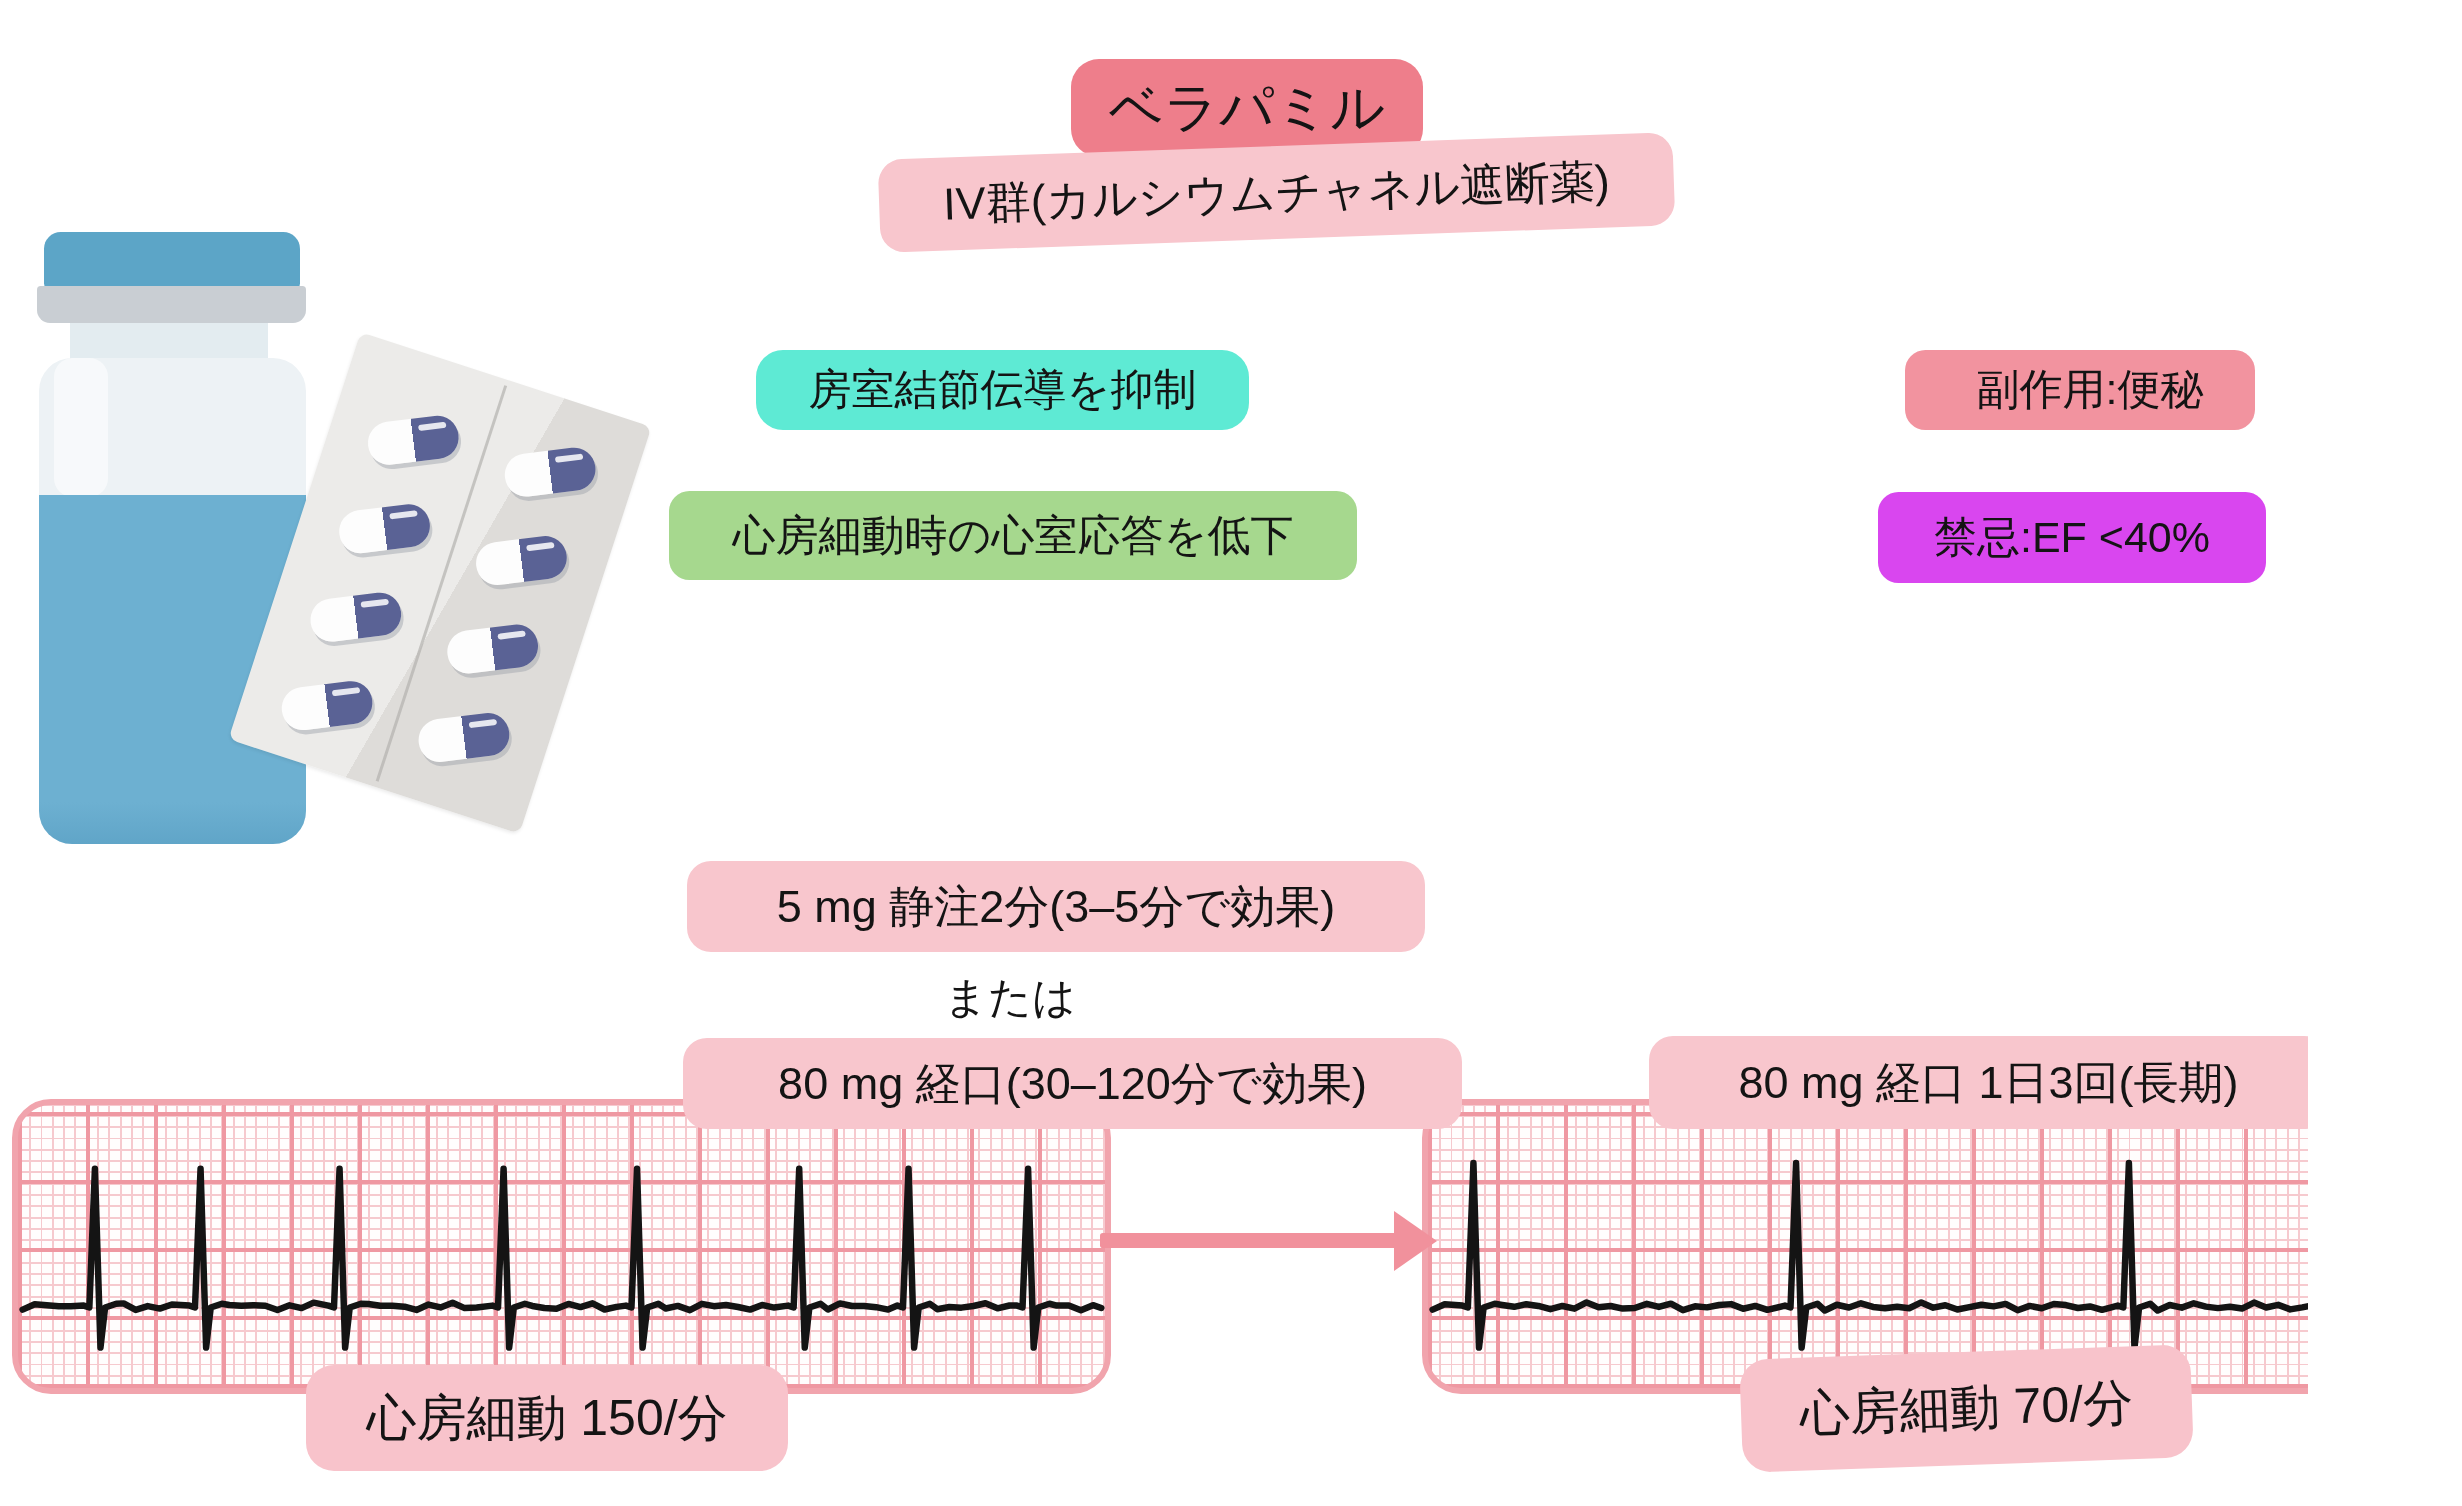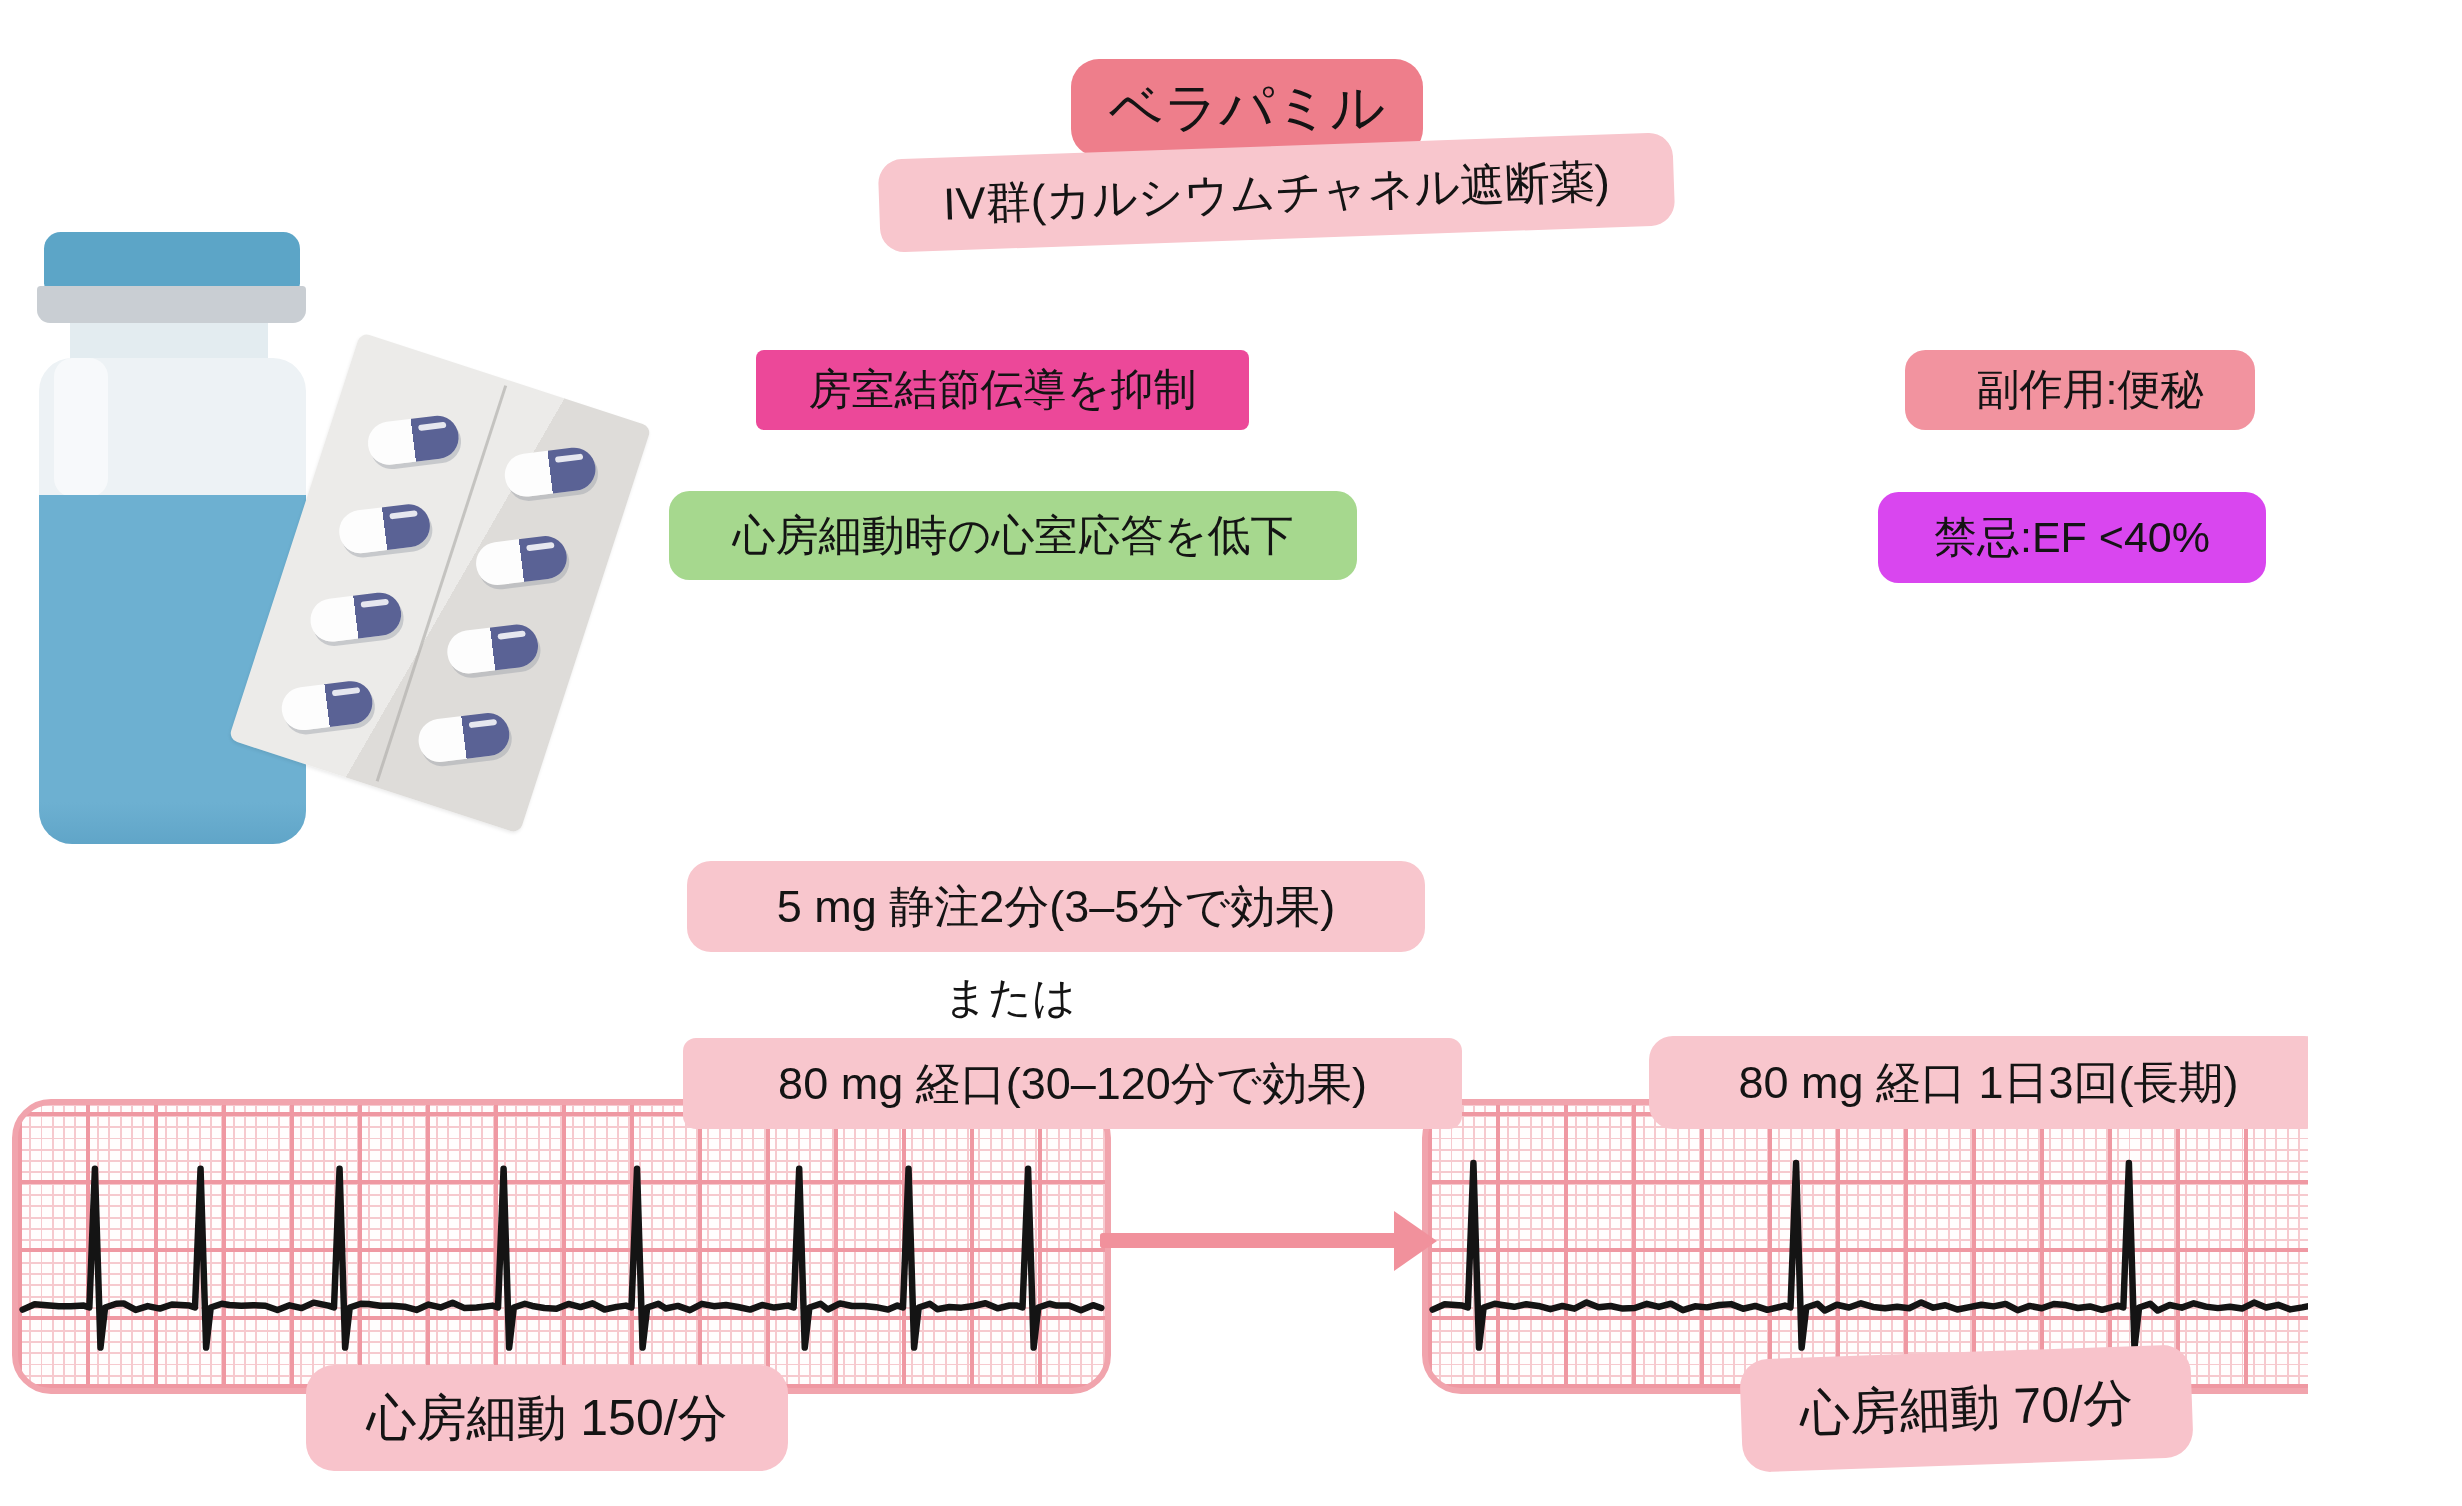--- a/index.html
+++ b/index.html
@@ -8,32 +8,32 @@
     font-family:"Liberation Sans","DejaVu Sans",sans-serif;color:#111;
   }
   .badge{
     position:absolute;display:flex;align-items:center;justify-content:center;
     white-space:nowrap;color:#141414;text-align:center;
   }
   .badge-title{left:1071px;top:59px;width:352px;height:98px;border-radius:28px;
     background:#ee7e8b;font-size:54px;}
   .badge-subtitle{left:879px;top:146px;width:795px;height:93px;border-radius:24px;
     background:#f8c6cd;font-size:45px;transform:rotate(-2deg);}
-  .badge-green1{left:756px;top:350px;width:493px;height:80px;border-radius:8px;
-    background:#ec4899;font-size:43px;}
+  .badge-green1{left:756px;top:350px;width:493px;height:80px;border-radius:27px;
+    background:#5eead4;font-size:43px;}
   .badge-green2{left:669px;top:491px;width:688px;height:89px;border-radius:20.4px;
     background:#a6d88e;font-size:43px;text-align:center;}
   .badge-red1{left:1905px;top:350px;width:330px;height:80px;border-radius:20.4px;
     background:#f2939f;font-size:43px;padding-left:20px;}
   .badge-red2{left:1878px;top:492px;width:388px;height:91px;border-radius:20.4px;
     background:#d946ef;font-size:43px;}
   .badge-dose1{left:687px;top:861px;width:738px;height:91px;border-radius:24px;
     background:#f8c6cd;font-size:45px;}
   .or-text{left:871px;top:970px;width:278px;height:56px;font-size:43px;background:transparent;}
-  .badge-dose2{left:683px;top:1038px;width:779px;height:91px;border-radius:13px;
+  .badge-dose2{left:683px;top:1038px;width:779px;height:91px;border-radius:24px;
     background:#f8c6cd;font-size:45px;z-index:5;}
   .badge-dose3{left:1649px;top:1036px;width:679px;height:93px;border-radius:24px;
     background:#f8c6cd;font-size:45px;z-index:5;}
   .badge-label-left{left:306px;top:1365px;width:482px;height:106px;border-radius:28px;
     background:#f8c3cb;font-size:50px;z-index:6;text-align:center;}
   .badge-label-right{left:1741px;top:1352px;width:451px;height:113px;border-radius:28px;
     background:#f8c3cb;font-size:50px;z-index:6;transform:rotate(-2deg);}
 
   
   .ecg{

